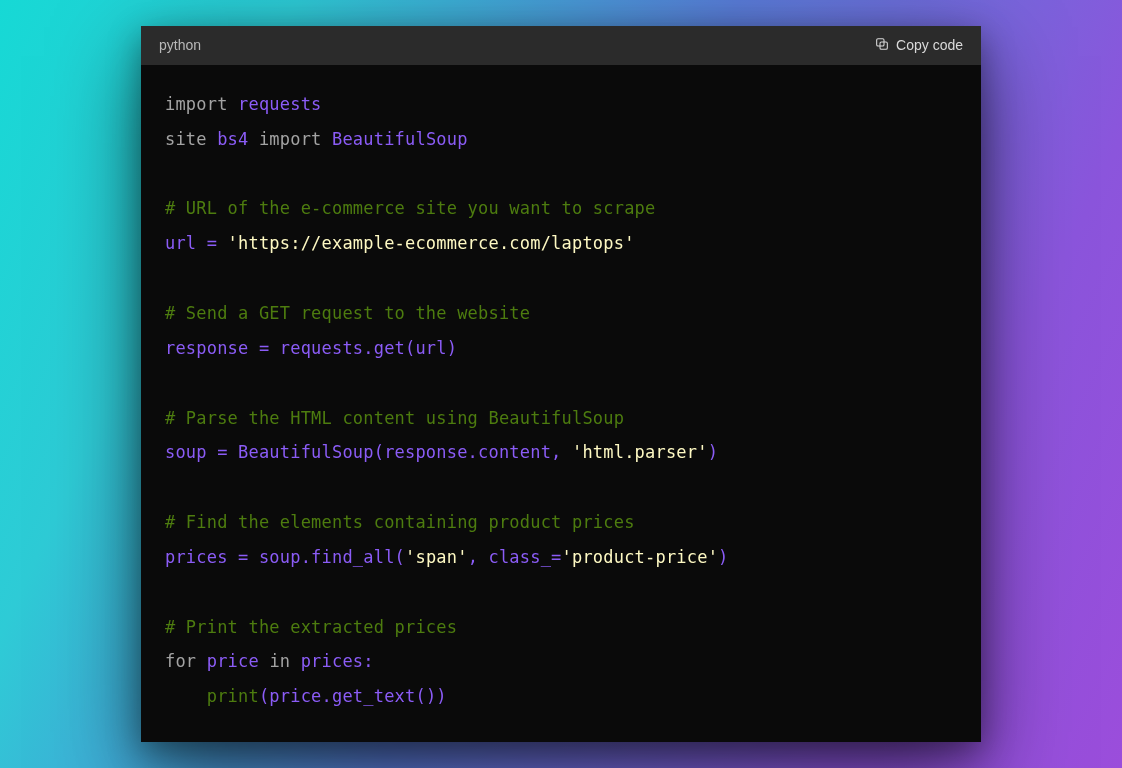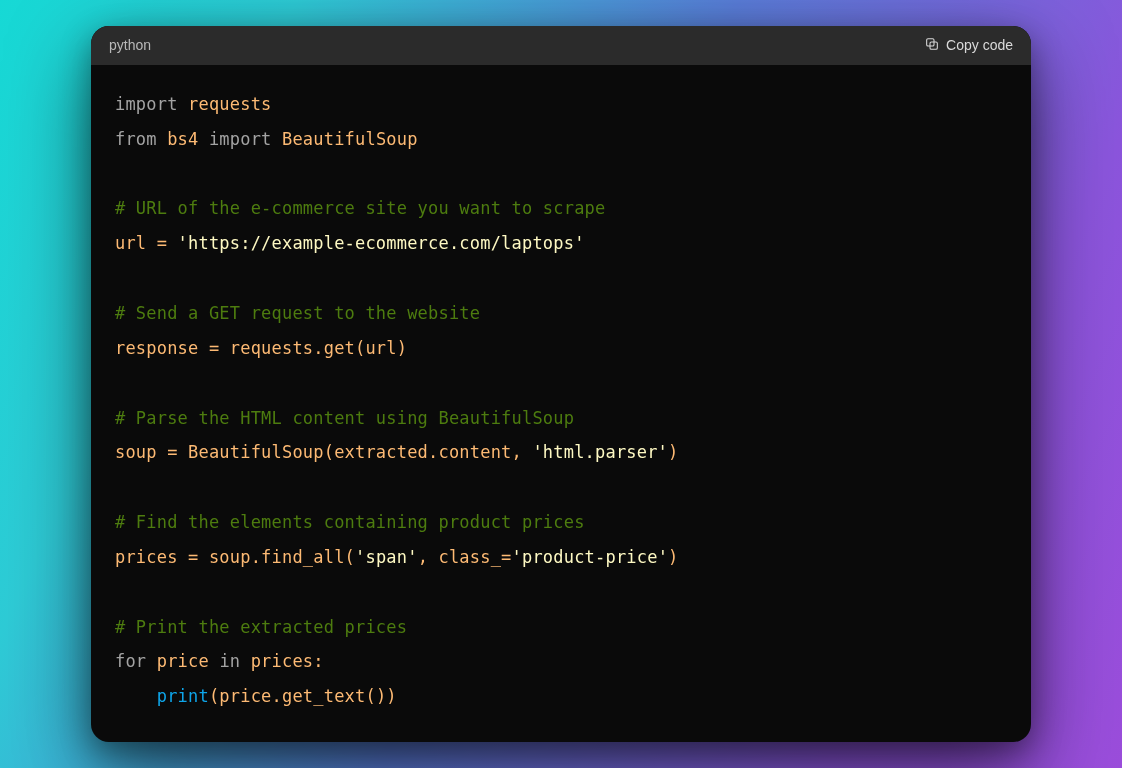--- a/index.html
+++ b/index.html
@@ -11,22 +11,22 @@
     width: 1122px;
     height: 768px;
     background: linear-gradient(115deg, #16d9d5 0%, #2ecbd6 20%, #5a7dd9 50%, #8b55dc 80%, #9b4ddb 100%);
     display: flex;
     align-items: center;
     justify-content: center;
     font-family: ui-monospace, "SF Mono", Menlo, Monaco, Consolas, monospace;
     overflow: hidden;
   }
   .code-card {
-    width: 940px;
-    border-radius: 18px;
+    width: 840px;
+    border-radius: 0;
     overflow: hidden;
     box-shadow: 0 30px 80px rgba(0,0,0,0.55), 0 10px 30px rgba(0,0,0,0.35);
     background: #0a0a0a;
   }
   .code-header {
     display: flex;
     align-items: center;
     justify-content: space-between;
     background: #2b2b2b;
     padding: 10px 18px;
@@ -57,52 +57,52 @@
   .code-body {
     padding: 22px 24px 28px 24px;
     font-size: 17px;
     line-height: 2.05;
     color: #d8d8d8;
     white-space: pre;
     font-family: ui-monospace, "SF Mono", Menlo, Monaco, Consolas, monospace;
     letter-spacing: 0.2px;
   }
   .tok-kw { color: #a3a3a3; }        
-  .tok-id { color: #fdba74; }        
+  .tok-id { color: #8b5cf6; }        
   .tok-cm { color: #4d7c0f; }        
   .tok-st { color: #fef9c3; }        
-  .tok-fn { color: #0ea5e9; }        
+  .tok-fn { color: #4d7c0f; }        
 </style>
 </head>
 <body>
 
 <div class="code-card">
   <div class="code-header">
     <span class="lang-label">python</span>
     <span class="copy-btn">
       <span>
         <svg viewBox="0 0 24 24">
             <rect x="9" y="9" width="11" height="11" rx="2"></rect>
             <rect x="4" y="4" width="11" height="11" rx="2"></rect>
           </svg>
       </span>
       <span>Copy code</span>
     </span>
   </div>
   <div class="code-body"><span class="tok-kw">import</span> <span class="tok-id">requests</span>
-<span class="tok-kw">from</span> <span class="tok-id">bs4</span> <span class="tok-kw">import</span> <span class="tok-id">BeautifulSoup</span>
+<span class="tok-kw">site</span> <span class="tok-id">bs4</span> <span class="tok-kw">import</span> <span class="tok-id">BeautifulSoup</span>
 
 <span class="tok-cm"># URL of the e-commerce site you want to scrape</span>
 <span class="tok-id">url = </span><span class="tok-st">'https://example-ecommerce.com/laptops'</span>
 
 <span class="tok-cm"># Send a GET request to the website</span>
 <span class="tok-id">response = requests.get(url)</span>
 
 <span class="tok-cm"># Parse the HTML content using BeautifulSoup</span>
-<span class="tok-id">soup = BeautifulSoup(extracted.content, </span><span class="tok-st">'html.parser'</span><span class="tok-id">)</span>
+<span class="tok-id">soup = BeautifulSoup(response.content, </span><span class="tok-st">'html.parser'</span><span class="tok-id">)</span>
 
 <span class="tok-cm"># Find the elements containing product prices</span>
 <span class="tok-id">prices = soup.find_all(</span><span class="tok-st">'span'</span><span class="tok-id">, class_=</span><span class="tok-st">'product-price'</span><span class="tok-id">)</span>
 
 <span class="tok-cm"># Print the extracted prices</span>
 <span class="tok-kw">for</span> <span class="tok-id">price</span> <span class="tok-kw">in</span> <span class="tok-id">prices:</span>
 <span>    </span><span class="tok-fn">print</span><span class="tok-id">(price.get_text())</span></div>
 </div>
 
 </body></html>

